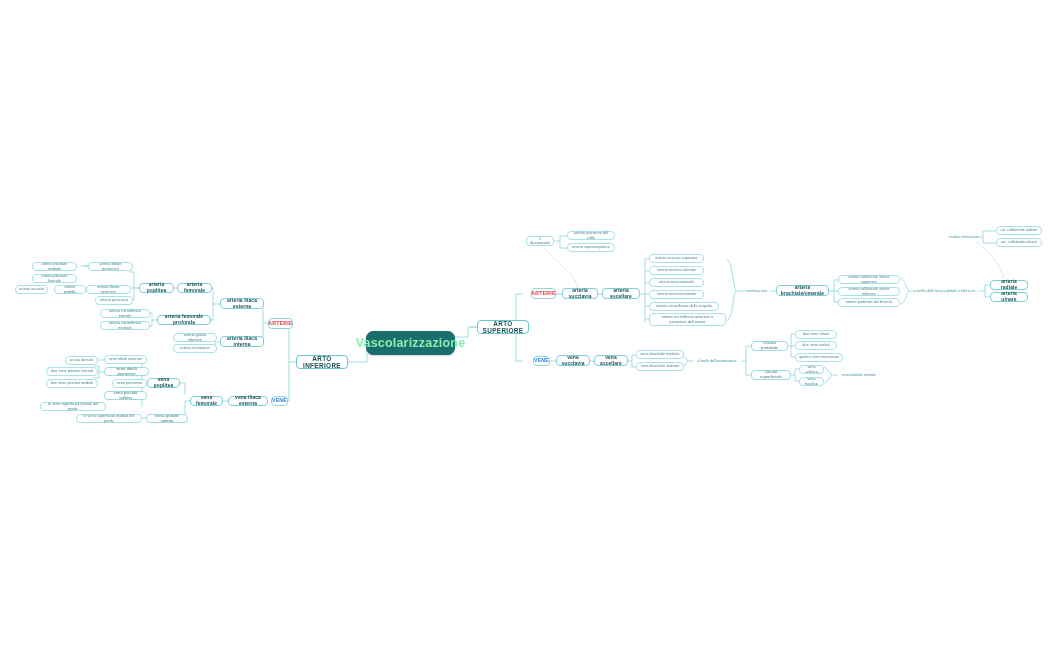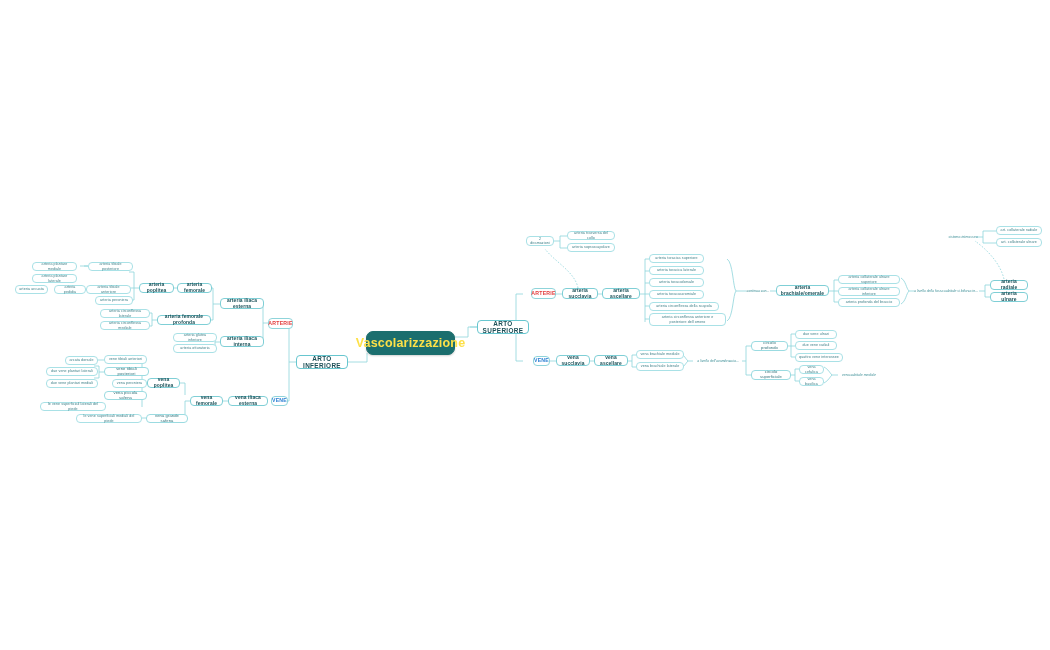--- a/index.html
+++ b/index.html
@@ -12,21 +12,21 @@
   svg.links{position:absolute;left:0;top:0;width:1050px;height:650px;pointer-events:none;}
 
   .node{
     position:absolute;box-sizing:border-box;
     border:1px solid #7fcfd6;border-radius:4px;background:#ffffff;
     color:#2b6f75;display:flex;align-items:center;justify-content:center;
     text-align:center;line-height:1.15;padding:1px 3px;
     letter-spacing:.1px;white-space:normal;
   }
   .lvl-root{
-    background:#1b6e6e;border:1px solid #1b6e6e;color:#fde047;
+    background:#1b6e6e;border:1px solid #1b6e6e;color:#86efac;
     font-size:12.5px;font-weight:bold;border-radius:7px;
     box-shadow:0 1px 2px rgba(0,0,0,.18);letter-spacing:.2px;
   }
   .lvl-limb{
     font-size:6.4px;font-weight:bold;color:#1c4f57;border-color:#67c6cf;
     border-radius:4px;letter-spacing:.35px;
   }
   .lvl-type{font-size:5.2px;font-weight:bold;border-radius:4px;letter-spacing:.25px;}
   .type-art{color:#e23b3b;border-color:#8fd4da;}
   .type-ven{color:#2a7fd4;border-color:#8fd4da;}

